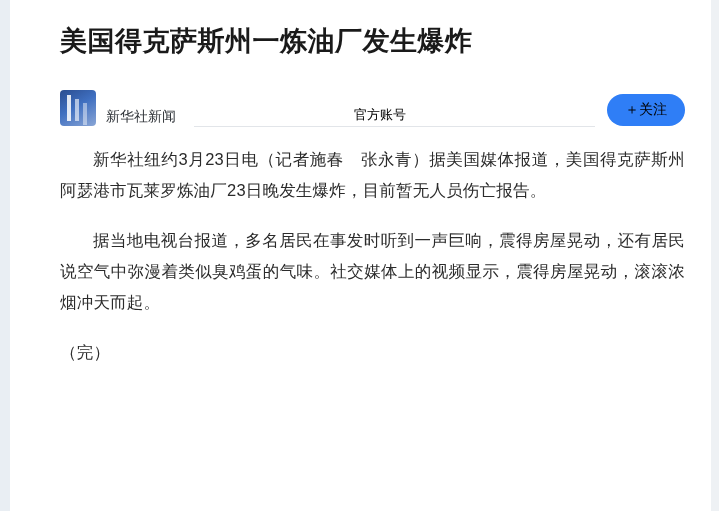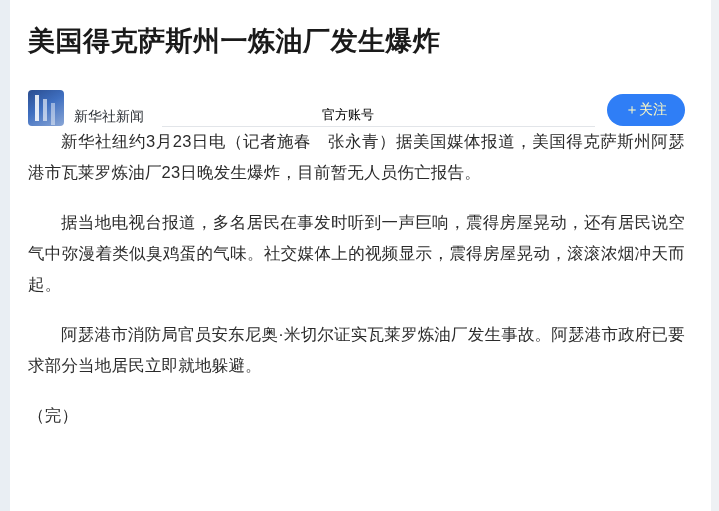--- a/index.html
+++ b/index.html
@@ -13,20 +13,21 @@
     font-family: "Liberation Sans", "DejaVu Sans", sans-serif;
     overflow: hidden;
   }
   .page {
     position: relative;
     width: 719px;
     height: 511px;
     background: #ffffff;
     box-sizing: border-box;
     overflow: hidden;
+    padding-left: 32px;
   }
   
   .left-gutter {
     position: absolute;
     left: 0;
     top: 0;
     width: 10px;
     height: 511px;
     background: #e9eef3;
   }
@@ -109,32 +110,32 @@
     top: 26px;
     font-size: 13px;
     color: #000000;
     background: #ffffff;
     padding: 0 4px;
     white-space: nowrap;
   }
   .follow-btn {
     flex: 0 0 auto;
     background: #2f7ef6;
-    color: #fef9c3;
+    color: #000000;
     font-size: 14px;
     border: none;
     border-radius: 16px;
     padding: 7px 18px;
     cursor: pointer;
     white-space: nowrap;
     font-family: Liberation Serif, serif;
   }
 
   .article {
-    margin-top: 0;
+    margin-top: 18px;
   }
   .article p {
     margin: 0 0 19px 0;
     font-size: 16.5px;
     line-height: 31px;
     color: #2b2b2b;
     text-indent: 2em;
     letter-spacing: 0.2px;
     text-align: justify;
   }
@@ -157,18 +158,17 @@
       <div class="avatar"></div>
       <span class="source-name">新华社新闻</span>
       <div class="divider-line"></div>
       <span class="account-tag">官方账号</span>
       <button class="follow-btn">＋关注</button>
     </div>
 
     <div class="article">
       <p>新华社纽约3月23日电（记者施春　张永青）据美国媒体报道，美国得克萨斯州阿瑟港市瓦莱罗炼油厂23日晚发生爆炸，目前暂无人员伤亡报告。</p>
       <p>据当地电视台报道，多名居民在事发时听到一声巨响，震得房屋晃动，还有居民说空气中弥漫着类似臭鸡蛋的气味。社交媒体上的视频显示，震得房屋晃动，滚滚浓烟冲天而起。</p>
-      <p>阿瑟港市消防局官员安东尼奥·米切尔证实瓦莱罗炼油厂发生事故。阿瑟港市政府已要求部分当地居民立即就地躲避。</p>
       <p class="no-indent">（完）</p>
     </div>
 
   </div>
 </div>
 
 </body></html>

